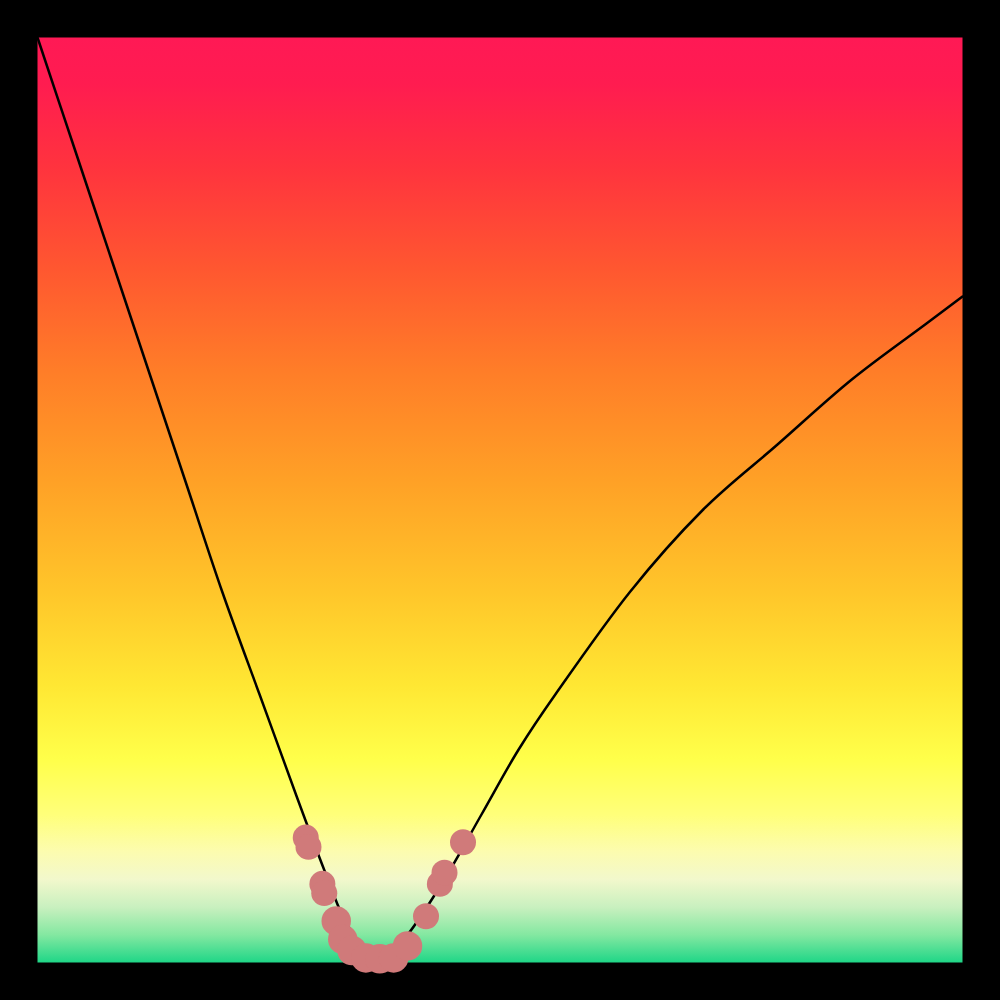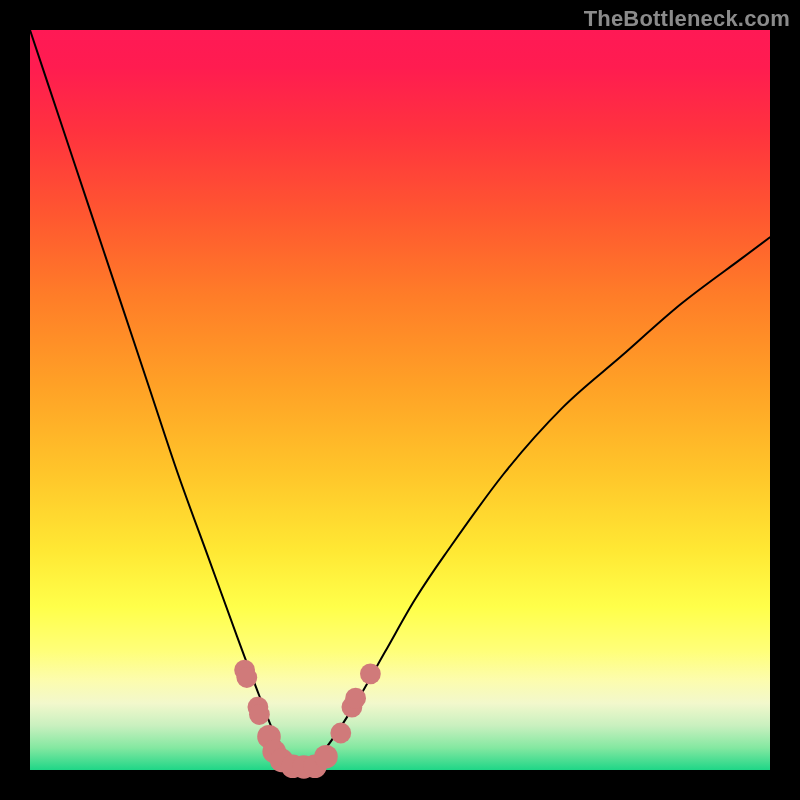--- a/index.html
+++ b/index.html
@@ -52,21 +52,20 @@
     overflow: visible;
   }
   .marker {
     fill: #d07a7a;
   }
 </style>
 </head>
 <body>
 
 <div class="frame">
-  <div class="watermark">TheBottleneck.com</div>
   <div class="plot-area">
     <svg class="curve" viewBox="0 0 740 740" preserveAspectRatio="none">
       <path id="curve-path" fill="none" stroke="#000" stroke-width="2" stroke-linecap="round" d="M 0.0 0.0 C 4.9 14.8, 19.7 59.2, 29.6 88.8 C 39.5 118.4, 49.3 148.0, 59.2 177.6 C 69.1 207.2, 78.9 236.8, 88.8 266.4 C 98.7 296.0, 108.5 325.6, 118.4 355.2 C 128.3 384.8, 138.1 415.6, 148.0 444.0 C 157.9 472.4, 167.7 498.3, 177.6 525.4 C 187.5 552.5, 198.6 583.4, 207.2 606.8 C 215.8 630.2, 223.2 650.0, 229.4 666.0 C 235.6 682.0, 239.3 693.1, 244.2 703.0 C 249.1 712.9, 254.1 719.7, 259.0 725.2 C 263.9 730.8, 267.6 737.5, 273.8 736.3 C 280.0 735.1, 287.4 728.3, 296.0 717.8 C 304.6 707.3, 315.7 689.4, 325.6 673.4 C 335.5 657.4, 345.3 638.9, 355.2 621.6 C 365.1 604.3, 374.9 585.8, 384.8 569.8 C 394.7 553.8, 399.6 546.4, 414.4 525.4 C 429.2 504.4, 453.9 468.7, 473.6 444.0 C 493.3 419.3, 513.1 397.1, 532.8 377.4 C 552.5 357.7, 572.3 342.9, 592.0 325.6 C 611.7 308.3, 631.5 289.8, 651.2 273.8 C 670.9 257.8, 695.6 240.5, 710.4 229.4 C 725.2 218.3, 735.1 210.9, 740.0 207.2"></path>
       <g id="markers">
           <circle cx="214.6" cy="640.1" r="10.4" class="marker"></circle>
           <circle cx="216.8" cy="647.5" r="10.4" class="marker"></circle>
           <circle cx="227.9" cy="677.1" r="10.4" class="marker"></circle>
           <circle cx="229.4" cy="684.5" r="10.4" class="marker"></circle>
           <circle cx="239.0" cy="706.7" r="11.8" class="marker"></circle>
           <circle cx="244.2" cy="721.5" r="11.8" class="marker"></circle>

